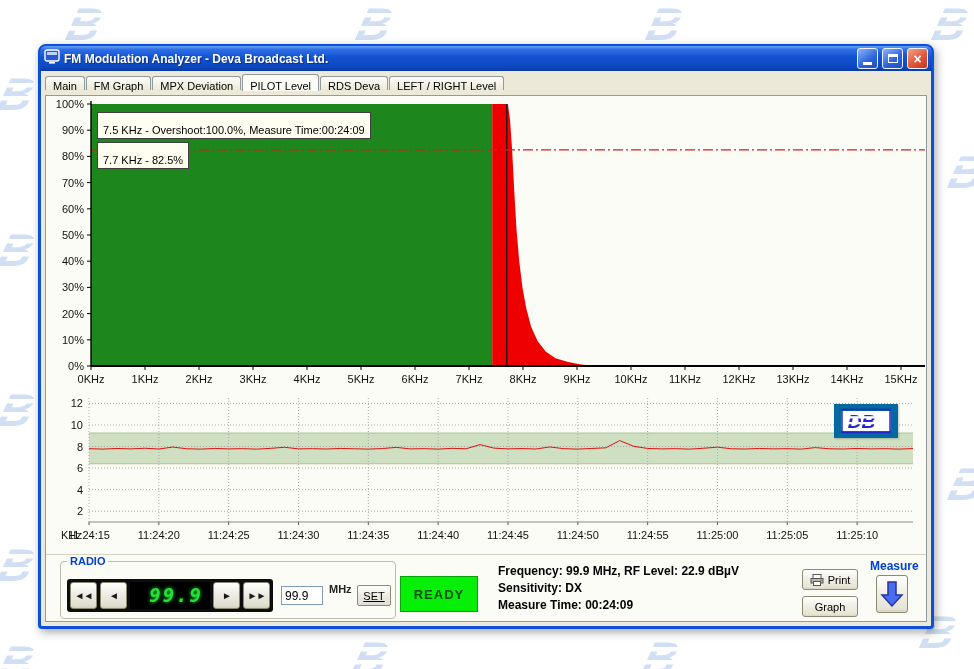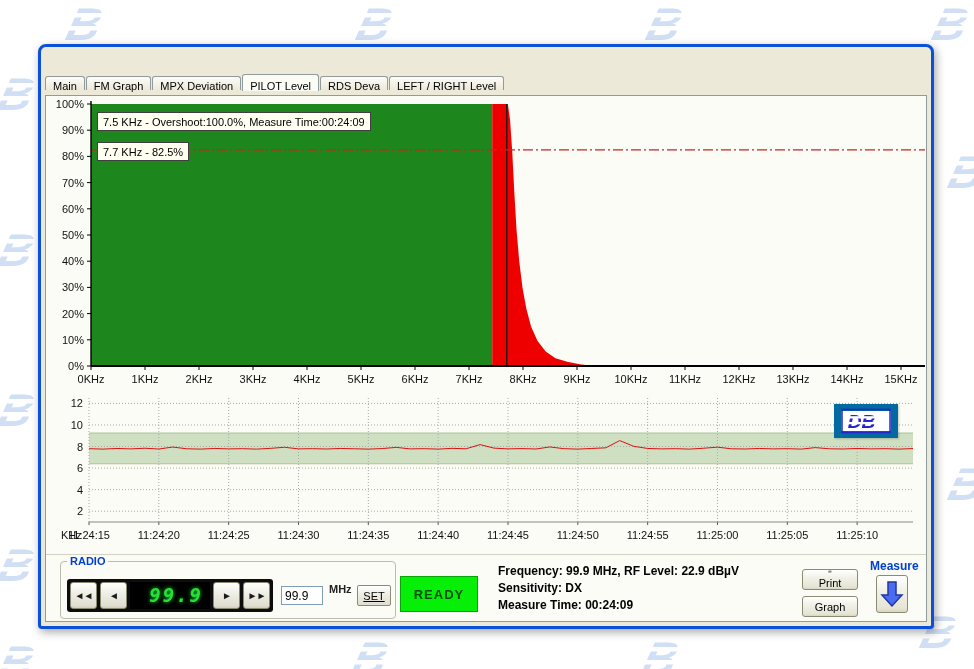--- a/index.html
+++ b/index.html
@@ -35,21 +35,21 @@
   .tab.active { background:#fcfcf6; margin-top:0; padding-top:5px; margin-bottom:-1px; z-index:4; }
   .tab-page { position:absolute; left:2px; right:2px; top:23px; bottom:2px;
     background:#fcfcf6; border:1px solid #919b9c; overflow:hidden; }
 
   svg text { font-family:"Liberation Sans", sans-serif; }
 
   .chart1-wrap { position:absolute; left:1px; top:2px; width:884px; height:292px; }
   .chart2-wrap { position:absolute; left:1px; top:296px; width:884px; height:158px; }
 
   .annot { position:absolute; background:#fffef0; border:1px solid #404040; font-size:11px;
-    padding:3px 5px 2px; white-space:nowrap; color:#000; }
+    padding:11px 5px 2px; white-space:nowrap; color:#000; }
   .annot-1 { left:50px; top:14px; }
   .annot-2 { left:50px; top:44px; }
 
   .db-logo-box { position:absolute; left:787px; top:12px; width:64px; height:34px;
     background:#fff; border:7px solid #0369a1; display:flex; align-items:center; justify-content:center;
     box-shadow:1px 1px 2px rgba(0,0,0,.2); }
 
   
   .bottom-panel { position:absolute; left:0; right:0; top:458px; height:72px;
     border-top:1px solid #d4d2c2; background:#fcfcf6; }
@@ -75,21 +75,21 @@
 
   .ready-box { position:absolute; left:354px; top:21px; width:78px; height:36px;
     background:#06ef06; border:1px solid #05a505; color:#054a05; font-weight:bold; font-size:13px;
     display:flex; align-items:center; justify-content:center; letter-spacing:1px; }
 
   .info-block { position:absolute; left:452px; top:8px; font-size:12px; font-weight:bold;
     color:#000000; line-height:17px; white-space:nowrap; }
 
   .xp-btn { background:linear-gradient(180deg,#ffffff,#f2f1e8 40%,#e6e4d4 90%,#d8d5c0);
     border:1px solid #8b8b74; border-radius:3px; font-size:11px; font-family:inherit; color:#000;
-    display:flex; align-items:center; justify-content:center; gap:4px;flex-direction:column; }
+    display:flex; align-items:center; justify-content:center; gap:4px; }
   .print-btn { position:absolute; left:756px; top:14px; width:56px; height:21px; }
   .clear-btn { position:absolute; left:756px; top:41px; width:56px; height:21px; }
 
   .settings-label { position:absolute; left:824px; top:4px; font-size:12px; font-weight:bold; color:#0040d0; }
   .settings-btn { position:absolute; left:830px; top:20px; width:32px; height:38px; }
 </style>
 </head>
 <body>
 
 <div id="watermarks">
@@ -187,20 +187,39 @@
     <div class="watermark" style="left: 628px; top: 634px;"><svg width="58" height="46" viewBox="0 0 58 46">
         <g transform="skewX(-14)">
           <text x="22" y="40" font-size="46" font-weight="bold" font-style="italic" fill="#ccdcf3">B</text>
           <rect x="14" y="13" width="44" height="4.5" fill="#ffffff"></rect>
           <rect x="14" y="26" width="44" height="4.5" fill="#ffffff"></rect>
         </g>
       </svg></div>
   </div>
 
 <div class="xp-window">
+  <div class="titlebar">
+    <span>
+      <svg width="16" height="15" viewBox="0 0 16 15">
+        <rect x="1" y="1" width="14" height="11" rx="2" fill="#2a5ad0" stroke="#ffffff" stroke-width="1.4"></rect>
+        <rect x="3" y="3" width="10" height="3" fill="#bcd2ff"></rect>
+        <rect x="5" y="13" width="6" height="1.6" fill="#ffffff"></rect>
+      </svg>
+    </span>
+    <span class="title-text">FM Modulation Analyzer - Deva Broadcast Ltd.</span>
+    <span class="tb-btn btn-blue">
+        <span class="glyph-min"></span>
+      </span>
+    <span class="tb-btn btn-blue">
+        <span class="glyph-max"></span>
+      </span>
+    <span class="tb-btn btn-close">
+        <span>×</span>
+      </span>
+  </div>
 
   <div class="win-body">
     <div class="tabbar" id="tabbar">
         <div class="tab">Main</div>
         <div class="tab">FM Graph</div>
         <div class="tab">MPX Deviation</div>
         <div class="tab active">PILOT Level</div>
         <div class="tab">RDS Deva</div>
         <div class="tab">LEFT / RIGHT Level</div>
       </div>

